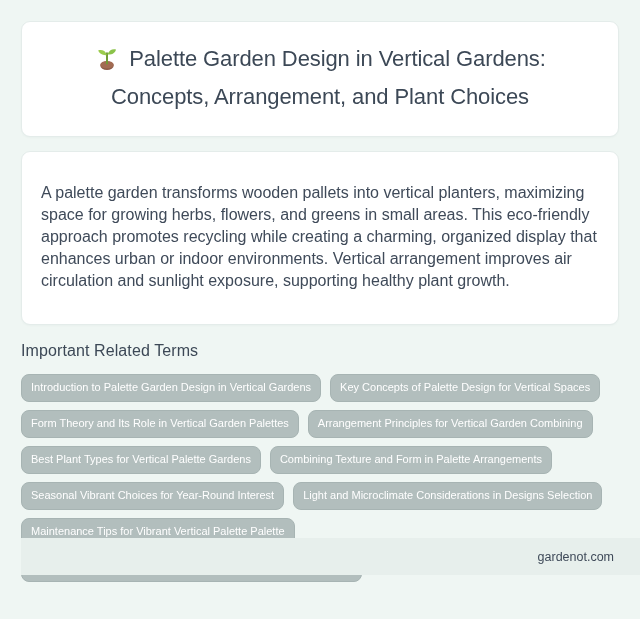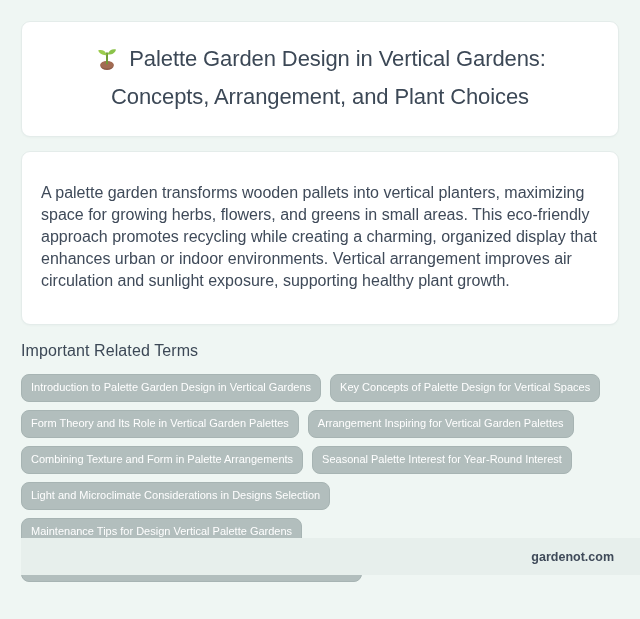--- a/index.html
+++ b/index.html
@@ -86,21 +86,20 @@
     position: absolute;
     left: 21px;
     right: 0;
     bottom: 44px;
     height: 37px;
     background: #e7efec;
     display: flex;
     align-items: center;
     justify-content: flex-end;
     padding-right: 26px;
-    font-weight: bold;
   }
   .footer-text {
     font-size: 12.5px;
     color: #3f4a59;
   }
 </style>
 </head>
 <body>
 
 <div class="page">
@@ -122,25 +121,26 @@
   <div class="card summary-card">
     <p class="summary-text">A palette garden transforms wooden pallets into vertical planters, maximizing space for growing herbs, flowers, and greens in small areas. This eco-friendly approach promotes recycling while creating a charming, organized display that enhances urban or indoor environments. Vertical arrangement improves air circulation and sunlight exposure, supporting healthy plant growth.</p>
   </div>
 
   <h2 class="terms-heading">Important Related Terms</h2>
 
   <div class="tag-cloud">
     <span class="tag">Introduction to Palette Garden Design in Vertical Gardens</span>
     <span class="tag">Key Concepts of Palette Design for Vertical Spaces</span>
     <span class="tag">Form Theory and Its Role in Vertical Garden Palettes</span>
-    <span class="tag">Arrangement Inspiring for Vertical Garden Palettes</span>
+    <span class="tag">Arrangement Principles for Vertical Garden Combining</span>
+    <span class="tag">Best Plant Types for Vertical Palette Gardens</span>
     <span class="tag">Combining Texture and Form in Palette Arrangements</span>
-    <span class="tag">Seasonal Palette Interest for Year-Round Interest</span>
+    <span class="tag">Seasonal Vibrant Choices for Year-Round Interest</span>
     <span class="tag">Light and Microclimate Considerations in Designs Selection</span>
-    <span class="tag">Maintenance Tips for Design Vertical Palette Gardens</span>
+    <span class="tag">Maintenance Tips for Vibrant Vertical Palette Palette</span>
     <span class="tag">Inspiring Examples of Palette Garden Designs in Vertical Gardens</span>
   </div>
 
   <div class="footer-bar">
     <span class="footer-text">gardenot.com</span>
   </div>
 
 </div>
 
 </body></html>

